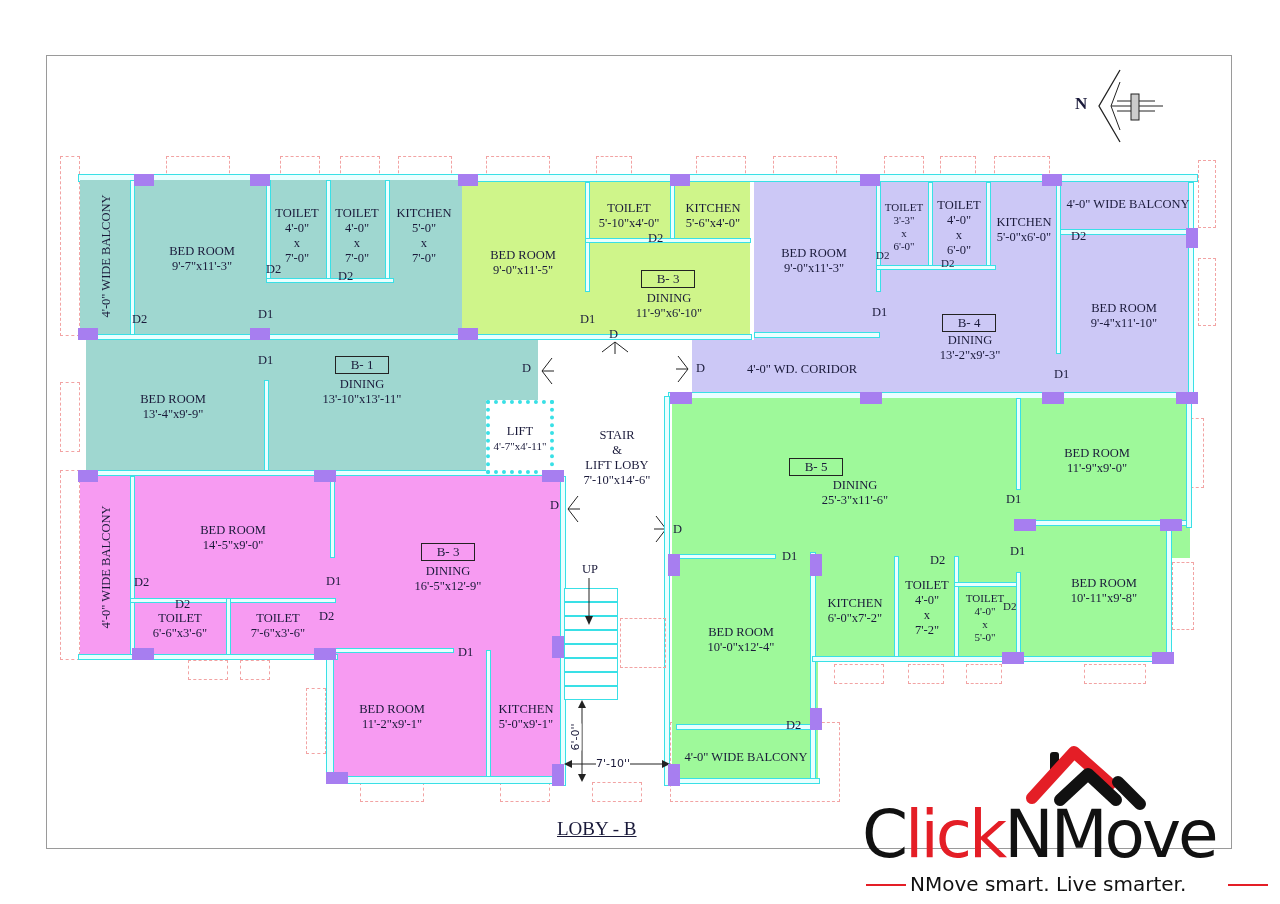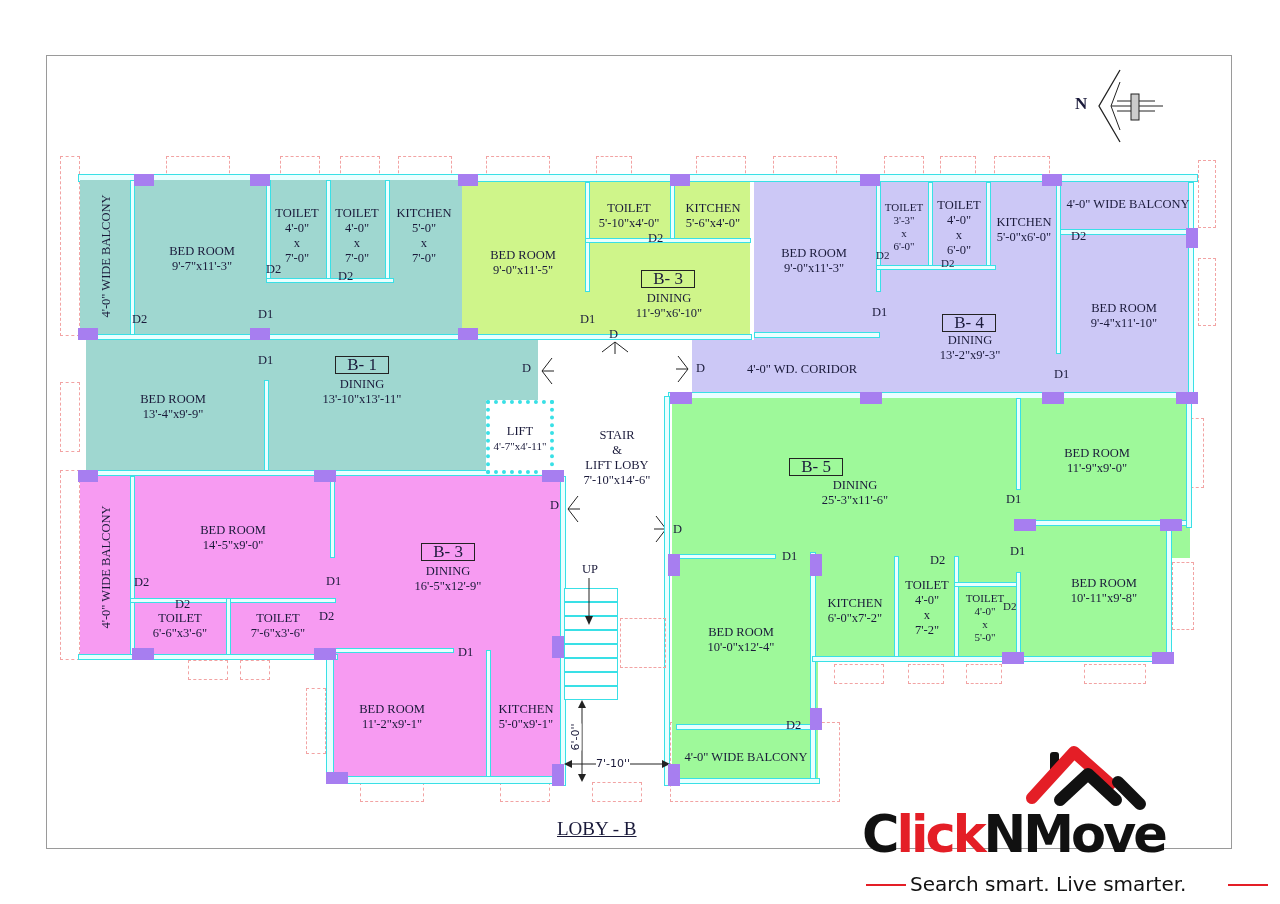--- a/index.html
+++ b/index.html
@@ -10,27 +10,27 @@
   .lime{background:#cff58a;}
   .lav{background:#ccc8f6;}
   .pink{background:#f79bf2;}
   .green{background:#9ef99a;}
   .white{background:#fff;}
   .wall{position:absolute;background:#e9ffff;border:1px solid #39e0e6;box-sizing:border-box;}
   .col{position:absolute;background:#a77ef0;}
   .lbl{position:absolute;text-align:center;font-size:12.5px;line-height:15px;white-space:nowrap;transform:translateX(-50%);}
   .lbl span{display:block;}
   .door{position:absolute;font-size:12.5px;}
-  .tag{position:absolute;border:1.3px solid #222;font-size:17px;text-align:center;width:52px;height:16px;line-height:16px;transform:translateX(-50%);}
+  .tag{position:absolute;border:1.3px solid #222;font-size:13px;text-align:center;width:52px;height:16px;line-height:16px;transform:translateX(-50%);}
   .vlbl{position:absolute;font-size:12.5px;white-space:nowrap;transform-origin:center;transform:translate(-50%,-50%) rotate(-90deg);}
   .dash{position:absolute;border:1px dashed #f2a3a3;box-sizing:border-box;}
   .stairs{position:absolute;background:repeating-linear-gradient(to bottom,#fff 0,#fff 12px,#39e0e6 12px,#39e0e6 14px);border:1px solid #39e0e6;box-sizing:border-box;}
   .block-title{position:absolute;left:557px;top:818px;font-size:19px;text-decoration:underline;}
   .logo{position:absolute;left:862px;top:740px;width:410px;height:160px;}
-  .logo-word{position:absolute;left:0;top:60px;font-family:"DejaVu Sans","Liberation Sans",sans-serif;font-weight:bold;font-size:51px;letter-spacing:-3px;line-height:70px;}
+  .logo-word{position:absolute;left:0;top:60px;font-family:"DejaVu Sans","Liberation Sans",sans-serif;font-weight:normal;font-size:66px;letter-spacing:-3px;line-height:70px;}
   .logo-word .r{color:#e41e26;} .logo-word .b{color:#111;}
   .logo-tag{position:absolute;left:48px;top:132px;font-family:"DejaVu Sans","Liberation Sans",sans-serif;font-size:20px;color:#111;white-space:nowrap;}
   .logo-line{position:absolute;top:144px;height:2px;background:#e41e26;}
   .compass{position:absolute;left:1075px;top:68px;width:90px;height:80px;}
 </style>
 </head>
 <body>
 
 <div class="frame"></div>
 
@@ -398,15 +398,15 @@
 
 <div class="logo">
   <svg width="200" height="70" style="position:absolute;left:130px;top:0">
     <rect x="58" y="12" width="9" height="22" rx="3" fill="#111"></rect>
     <polyline points="40,58 82,12 118,44" fill="none" stroke="#e41e26" stroke-width="12" stroke-linecap="round" stroke-linejoin="round"></polyline>
     <polyline points="68,60 96,34 124,60" fill="none" stroke="#111" stroke-width="12" stroke-linecap="round" stroke-linejoin="round"></polyline>
     <line x1="126" y1="42" x2="148" y2="64" stroke="#111" stroke-width="12" stroke-linecap="round"></line>
   </svg>
   <div class="logo-word"><span class="b" style="color:#111">C</span><span class="r">lick</span><span class="b">NMove</span></div>
   <div class="logo-line" style="left:4px;width:40px"></div>
-  <div class="logo-tag">Search smart. Live smarter.</div>
+  <div class="logo-tag">NMove smart. Live smarter.</div>
   <div class="logo-line" style="left:366px;width:40px"></div>
 </div>
 
 </body></html>

